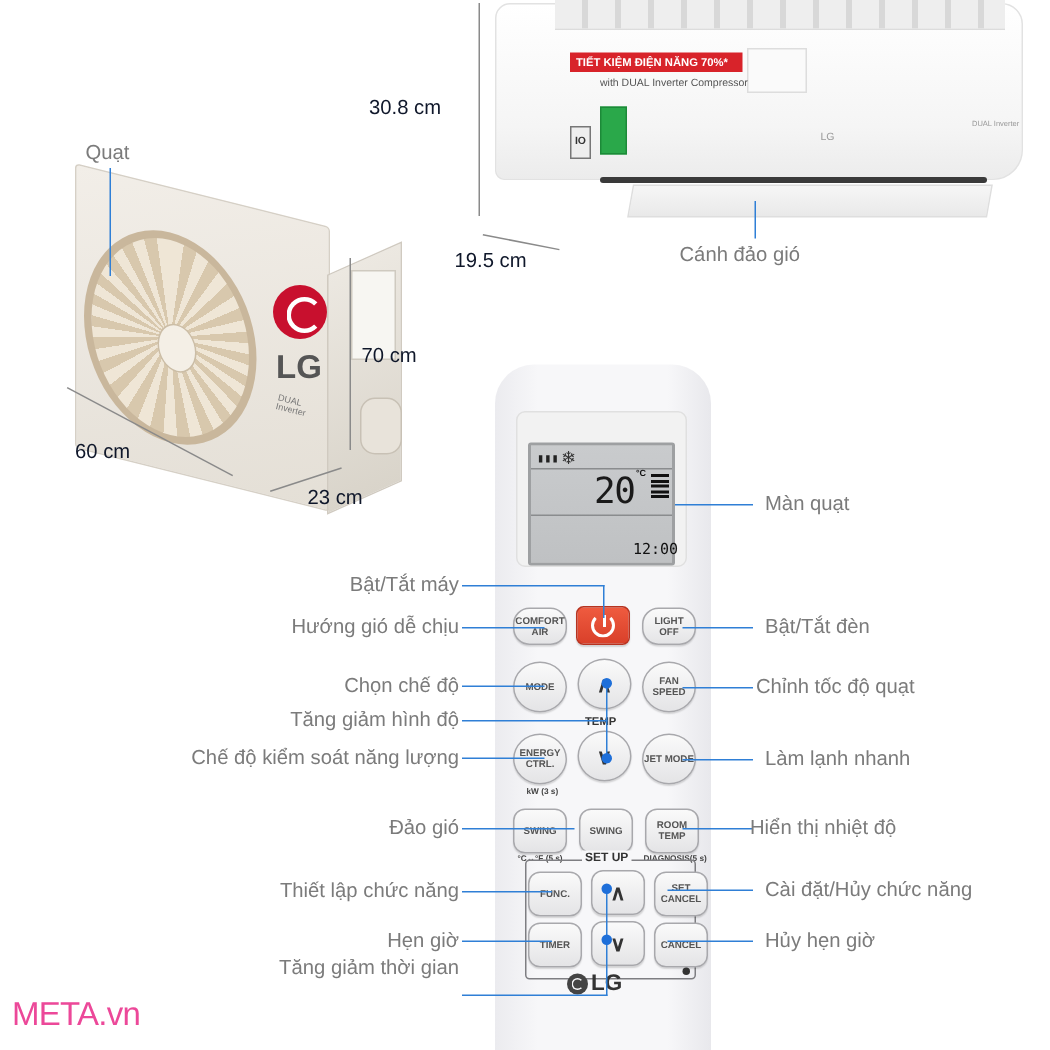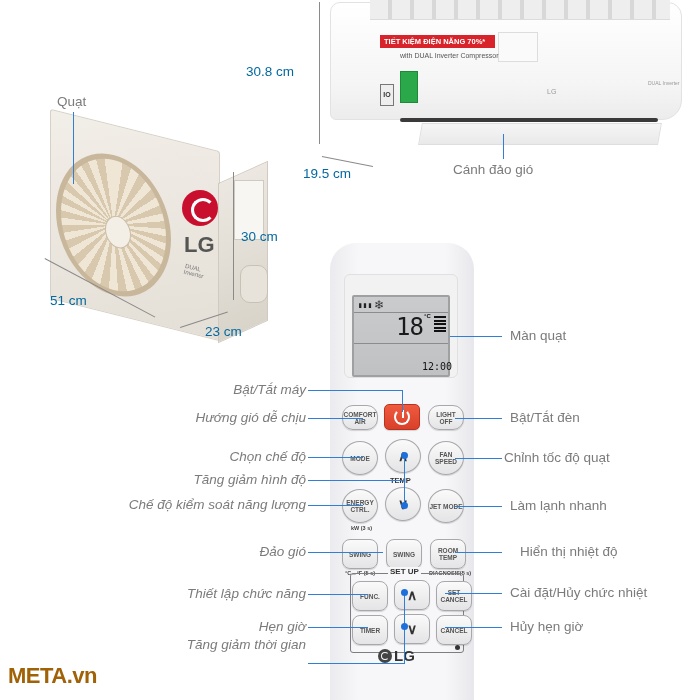--- a/index.html
+++ b/index.html
@@ -1,20 +1,20 @@
 <!DOCTYPE html>
 <html><head>
 <meta charset="utf-8">
 <style>
   * { box-sizing: border-box; margin: 0; padding: 0; }
   html, body { width: 700px; height: 700px; background: #ffffff; overflow: hidden; }
   body { position: relative; font-family: "Liberation Sans", sans-serif; color: #7a7a7a; }
   .lbl { position: absolute; font-size: 13.5px; color: #7b7b7b; white-space: nowrap; line-height: 16px; }
-  .lbl.r { text-align: center; font-style: italic; }
-  .dim { position: absolute; font-size: 13.5px; color: #0369a1; white-space: nowrap; }
+  .lbl.r { text-align: center; }
+  .dim { position: absolute; font-size: 13.5px; color: #0f172a; white-space: nowrap; }
   .line { position: absolute; background: #2f7fd6; }
   .dot { position: absolute; width: 7px; height: 7px; border-radius: 50%; background: #1e6fd9; }
   .arrowline { position: absolute; background: #8a8a8a; height: 1px; transform-origin: 0 0; }
   .vline { position: absolute; background: #8a8a8a; width: 1px; }
 
   
   .outdoor { position: absolute; left: 50px; top: 120px; width: 170px; height: 210px; }
   .od-front { position: absolute; left: 0; top: 10px; width: 170px; height: 190px; background: linear-gradient(160deg,#f2eee8,#e4dfd6); border: 1px solid #d6d0c6; transform: skewY(14deg); border-radius: 3px; }
   .od-side { position: absolute; left: 168px; top: 52px; width: 50px; height: 160px; background: linear-gradient(180deg,#ece8e1,#d9d4ca); border: 1px solid #d0cac0; transform: skewY(-24deg); }
   .fan { position: absolute; left: 6px; top: 35px; width: 115px; height: 140px; border-radius: 50%; border: 5px solid #c9b79c; background: repeating-conic-gradient(#efe6d6 0deg 8deg,#d8c8ad 8deg 16deg); transform: skewY(14deg); }
@@ -64,44 +64,44 @@
   .sublbl { position: absolute; font-size: 5.5px; font-weight: bold; color: #444; white-space: nowrap; }
   .temp-lbl { position: absolute; font-size: 7.5px; font-weight: bold; color: #333; }
   .setup-lbl { position: absolute; font-size: 8px; font-weight: bold; color: #333; background: #f7f7f9; padding: 0 2px; }
   .setup-box { position: absolute; left: 20px; top: 330px; width: 114px; height: 80px; border: 1px solid #7e7e82; border-radius: 3px; }
   .remote-logo { position: absolute; left: 48px; top: 404px; display: flex; align-items: center; gap: 2px; }
   .remote-logo .c { width: 14px; height: 14px; border-radius: 50%; background: #444; position: relative; }
   .remote-logo .c::after { content: ""; position: absolute; left: 3px; top: 3px; width: 6px; height: 6px; border-radius: 50%; border: 1.5px solid #f7f7f9; border-right-color: transparent; }
   .remote-logo .t { font-size: 15px; font-weight: bold; color: #333; }
   .ir-dot { position: absolute; left: 125px; top: 402px; width: 5px; height: 5px; border-radius: 50%; background: #333; }
 
-  .watermark { position: absolute; left: 8px; top: 663px; font-size: 22px; font-weight: bold; color: #a16207; font-family: "Liberation Sans", sans-serif; letter-spacing: -0.5px; }
+  .watermark { position: absolute; left: 8px; top: 663px; font-size: 22px; font-weight: normal; color: #ec4899; font-family: "Liberation Sans", sans-serif; letter-spacing: -0.5px; }
 </style>
 </head>
 <body>
 
 <div class="outdoor">
   <div class="od-front"></div>
   <div class="od-side"></div>
   <div class="fan">
       <div class="fan-hub"></div>
     </div>
   <div class="od-logo"></div>
   <div class="od-lg">LG</div>
   <div class="od-label">DUAL Inverter</div>
   <div class="od-sticker"></div>
   <div class="od-valve"></div>
 </div>
 <div class="lbl" style="left:57px;top:94px;">Quạt</div>
 <div class="line" style="left:73px;top:112px;width:1px;height:72px;"></div>
 
 <div class="arrowline" style="left:45px;top:258px;width:125px;transform:rotate(28deg);"></div>
-<div class="dim" style="left:50px;top:293px;">51 cm</div>
+<div class="dim" style="left:50px;top:293px;">60 cm</div>
 <div class="vline" style="left:233px;top:172px;height:128px;"></div>
-<div class="dim" style="left:241px;top:229px;">30 cm</div>
+<div class="dim" style="left:241px;top:229px;">70 cm</div>
 <div class="arrowline" style="left:180px;top:327px;width:50px;transform:rotate(-18deg);"></div>
 <div class="dim" style="left:205px;top:324px;">23 cm</div>
 
 <div class="indoor">
   <div class="in-body"></div>
   <div class="in-grille"></div>
   <div class="in-red">TIẾT KIỆM ĐIỆN NĂNG 70%*</div>
   <div class="in-icons"></div>
   <div class="in-dual">with DUAL Inverter Compressor</div>
   <div class="in-io">IO</div>
@@ -117,21 +117,21 @@
 <div class="dim" style="left:303px;top:166px;">19.5 cm</div>
 <div class="line" style="left:503px;top:134px;width:1px;height:25px;"></div>
 <div class="lbl" style="left:453px;top:162px;">Cánh đảo gió</div>
 
 <div class="remote">
   <div class="lcd-frame"></div>
   <div class="lcd">
     <span class="lcd-bat">▮▮▮</span>
     <span class="lcd-snow">❄</span>
     <div class="lcd-sep" style="top:15px;"></div>
-    <span class="lcd-temp">18</span>
+    <span class="lcd-temp">20</span>
     <span class="lcd-unit">°C</span>
     <div class="lcd-fanbars">
         <i></i>
         <i></i>
         <i></i>
         <i></i>
         <i></i>
       </div>
     <div class="lcd-sep" style="top:46px;"></div>
     <span class="lcd-clock">12:00</span>
@@ -221,21 +221,21 @@
 <div class="line" style="left:455px;top:418px;width:47px;height:1px;"></div>
 <div class="lbl" style="left:510px;top:410px;">Bật/Tắt đèn</div>
 
 <div class="line" style="left:455px;top:458px;width:47px;height:1px;"></div>
 <div class="lbl" style="left:504px;top:450px;">Chỉnh tốc độ quạt</div>
 
 <div class="line" style="left:455px;top:506px;width:47px;height:1px;"></div>
 <div class="lbl" style="left:510px;top:498px;">Làm lạnh nhanh</div>
 
 <div class="line" style="left:455px;top:552px;width:47px;height:1px;"></div>
-<div class="lbl" style="left:520px;top:544px;text-align:right;">Hiển thị nhiệt độ</div>
+<div class="lbl" style="left:500px;top:544px;text-align:right;">Hiển thị nhiệt độ</div>
 
 <div class="line" style="left:445px;top:593px;width:57px;height:1px;"></div>
-<div class="lbl" style="left:510px;top:585px;">Cài đặt/Hủy chức nhiệt</div>
+<div class="lbl" style="left:510px;top:585px;">Cài đặt/Hủy chức năng</div>
 
 <div class="line" style="left:445px;top:627px;width:57px;height:1px;"></div>
 <div class="lbl" style="left:510px;top:619px;">Hủy hẹn giờ</div>
 
 <div class="watermark">META.vn</div>
 
 </body></html>

